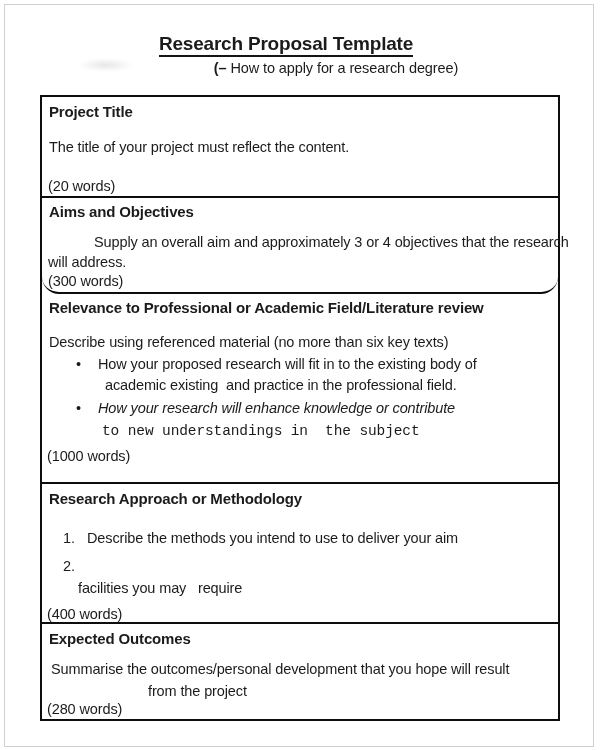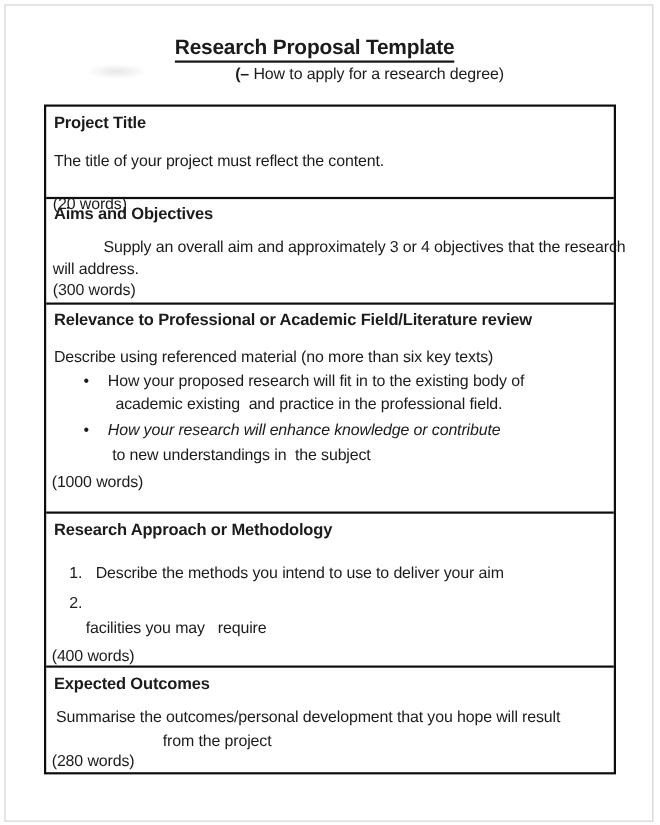--- a/index.html
+++ b/index.html
@@ -43,22 +43,22 @@
     border: 2px solid #0d0d0d;
     box-sizing: border-box;
     background: #fff;
   }
   .row {
     position: relative;
     box-sizing: border-box;
     border-bottom: 2px solid #0d0d0d;
   }
   .row:last-child { border-bottom: none; }
-  .r1 { height: 84px; }
-  .r2 { height: 96px; }
+  .r1 { height: 101px; }
+  .r2 { height: 96px; border-radius: 17px; }
   .r3 { height: 190px; }
   .r4 { height: 140px; text-align: center; }
   .r5 { height: 95px; }
   .t {
     position: absolute;
     font-size: 14.5px; letter-spacing: -0.12px;
     line-height: 20px;
     white-space: pre;
     color: #1b1b1b;
   }
@@ -93,21 +93,21 @@
   <div class="row r3">
     <div class="t hd" style="left:7px; top:4px;">Relevance to Professional or Academic Field/Literature review</div>
     <div class="t" style="left:7px; top:38px;">Describe using referenced material (no more than six key texts)</div>
 
     <div class="t marker" style="left:34px; top:60px;">•</div>
     <div class="t" style="left:56px; top:60px;">How your proposed research will fit in to the existing body of</div>
     <div class="t" style="left:63px; top:81px;">academic existing  and practice in the professional field.</div>
 
     <div class="t marker" style="left:34px; top:104px;">•</div>
     <div class="t" style="left:56px; top:104px;font-style:italic;">How your research will enhance knowledge or contribute</div>
-    <div class="t" style="left:60px; top:127px;">to new understandings in  the subject</div>
+    <div class="t" style="left:60px; top:127px;font-family:Liberation Mono, monospace;">to new understandings in  the subject</div>
 
     <div class="t" style="left:5px; top:152px;">(1000 words)</div>
   </div>
 
   <div class="row r4">
     <div class="t hd" style="left:7px; top:5px;">Research Approach or Methodology</div>
 
     <div class="t" style="left:21px; top:44px;">1.</div>
     <div class="t" style="left:45px; top:44px;">Describe the methods you intend to use to deliver your aim</div>
 

